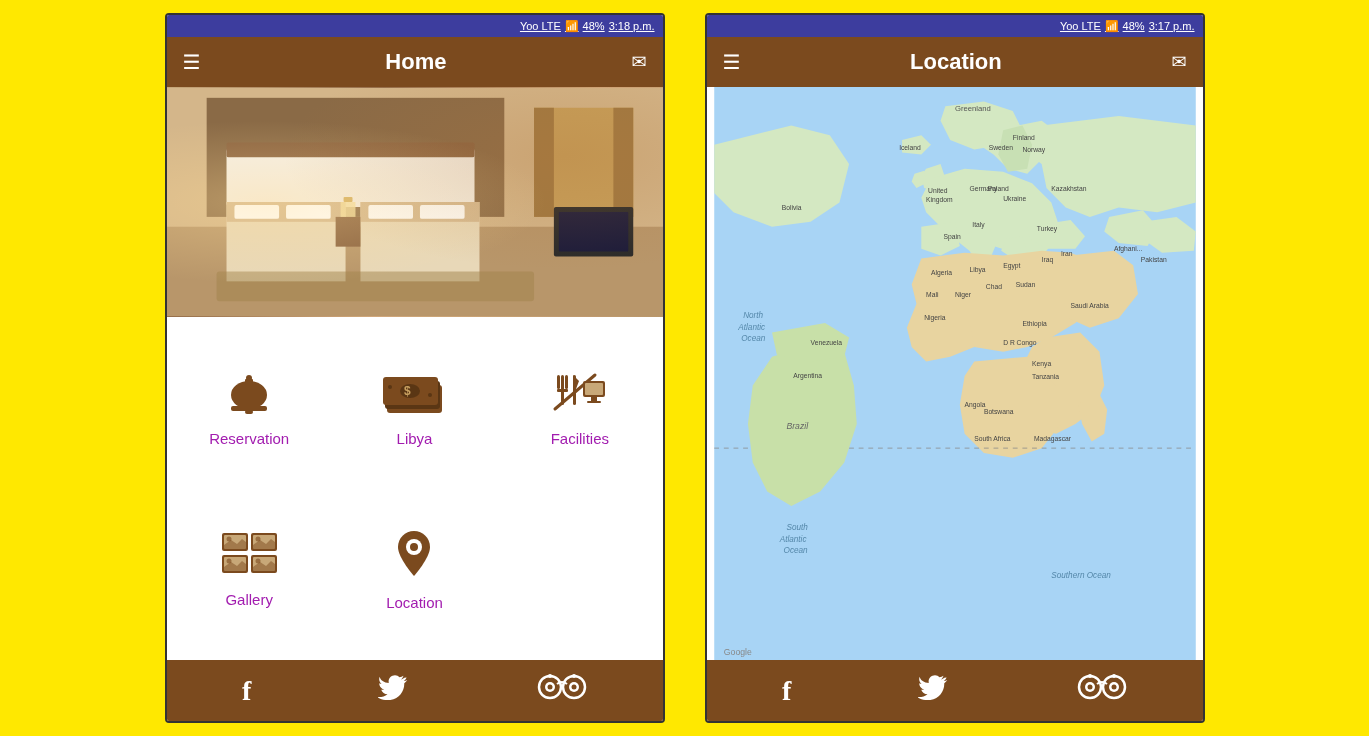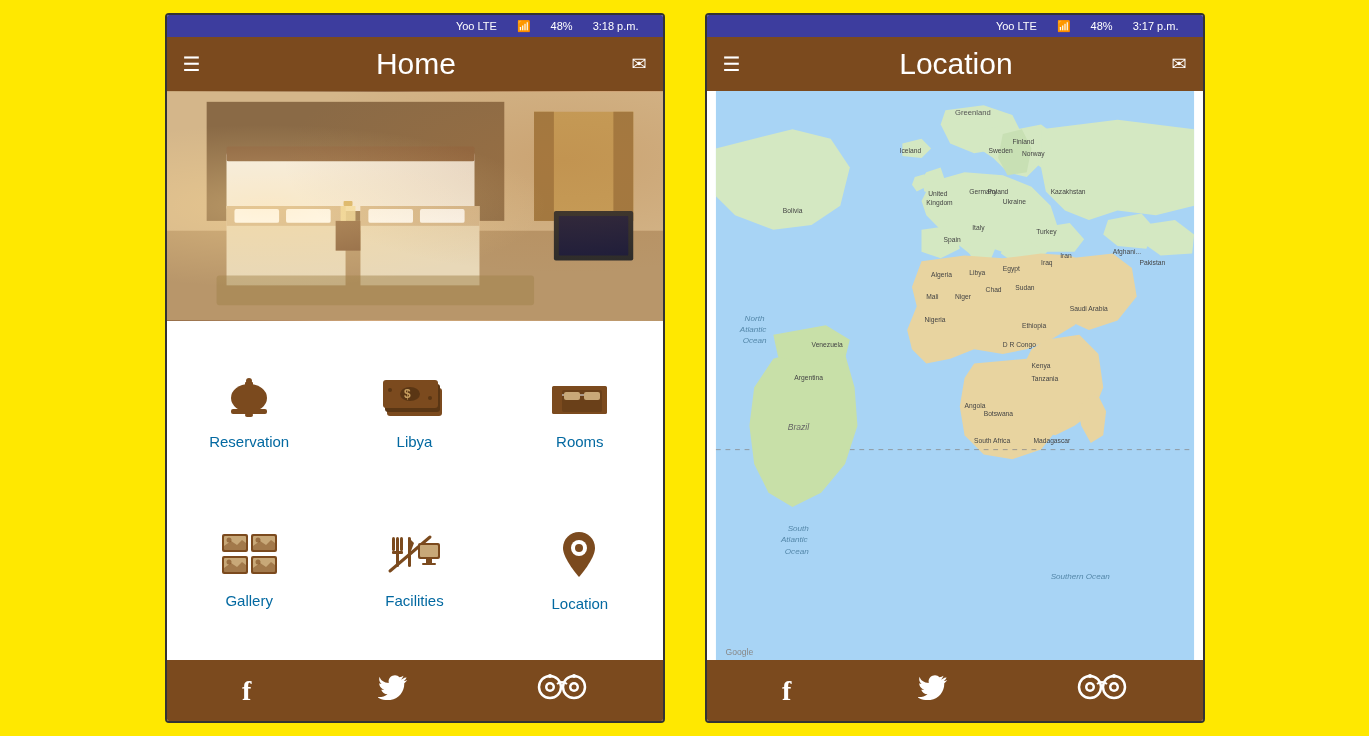--- a/index.html
+++ b/index.html
@@ -22,40 +22,41 @@
       overflow: hidden;
       display: flex;
       flex-direction: column;
       background: white;
     }
     
     .status-bar {
       background: #3D3D9E;
       color: white;
       font-size: 11px;
-      padding: 4px 24px;
+      padding: 4px 8px;
       display: flex;
       justify-content: flex-end;
       align-items: center;
-      gap: 20px;
+      gap: 4px;
       min-height: 22px;
+      text-decoration: underline;
     }
     
     .nav-bar {
       background: #7B4A1E;
       color: white;
       display: flex;
       align-items: center;
       justify-content: space-between;
       padding: 10px 16px;
       min-height: 50px;
     }
     .nav-bar .title {
-      font-size: 30px;
-      font-weight: normal;
+      font-size: 22px;
+      font-weight: bold;
       color: white;
     }
     .hamburger-icon {
       font-size: 20px;
       color: white;
       cursor: pointer;
     }
     .mail-icon {
       font-size: 18px;
       color: white;
@@ -98,21 +99,21 @@
       cursor: pointer;
     }
     .menu-item .icon-wrap {
       font-size: 46px;
       color: #7B4A1E;
       margin-bottom: 6px;
       line-height: 1;
     }
     .menu-item .label {
       font-size: 15px;
-      color: #0369a1;
+      color: #a21caf;
       text-align: left;
     }
     
     .social-bar {
       background: #7B4A1E;
       display: flex;
       align-items: center;
       justify-content: space-around;
       padding: 12px;
       min-height: 58px;
@@ -222,38 +223,42 @@
 
           <text x="22" y="28" font-size="12" fill="#c8a060" font-weight="bold">$</text>
 
           <circle cx="8" cy="20" r="2" fill="#5a3614"></circle>
           <circle cx="48" cy="28" r="2" fill="#5a3614"></circle>
         </svg>
       </div>
       <span class="label">Libya</span>
     </div>
 
+
     <div class="menu-item">
       <div class="icon-wrap">
         <svg width="65" height="50" viewBox="0 0 65 50" fill="none" xmlns="http://www.w3.org/2000/svg">
 
-          <rect x="5" y="26" width="55" height="18" rx="2" fill="#7B4A1E"></rect>
-
-          <rect x="5" y="16" width="10" height="28" rx="2" fill="#7B4A1E"></rect>
-          <rect x="50" y="16" width="10" height="28" rx="2" fill="#7B4A1E"></rect>
-
-          <rect x="5" y="16" width="55" height="8" rx="3" fill="#7B4A1E"></rect>
-
-          <rect x="15" y="20" width="40" height="22" rx="2" fill="#5a3614" opacity="0.5"></rect>
-
-          <rect x="17" y="22" width="16" height="8" rx="2" fill="#c8a878"></rect>
-          <rect x="37" y="22" width="16" height="8" rx="2" fill="#c8a878"></rect>
+          <rect x="14" y="8" width="3" height="30" rx="1.5" fill="#7B4A1E"></rect>
+          <rect x="10" y="8" width="3" height="14" rx="1.5" fill="#7B4A1E"></rect>
+          <rect x="18" y="8" width="3" height="14" rx="1.5" fill="#7B4A1E"></rect>
+          <rect x="10" y="22" width="11" height="3" rx="1" fill="#7B4A1E"></rect>
+
+          <rect x="26" y="8" width="3" height="30" rx="1.5" fill="#7B4A1E"></rect>
+          <path d="M26 8 L32 14 L29 22 L26 22 Z" fill="#7B4A1E"></path>
+
+          <line x1="8" y1="42" x2="48" y2="8" stroke="#7B4A1E" stroke-width="3" stroke-linecap="round"></line>
+
+          <rect x="36" y="14" width="22" height="16" rx="2" fill="#7B4A1E"></rect>
+          <rect x="38" y="16" width="18" height="12" rx="1" fill="#c8a878"></rect>
+          <rect x="44" y="30" width="6" height="4" fill="#7B4A1E"></rect>
+          <rect x="40" y="34" width="14" height="2" rx="1" fill="#7B4A1E"></rect>
         </svg>
       </div>
-      <span class="label">Rooms</span>
+      <span class="label">Facilities</span>
     </div>
 
     <div class="menu-item">
       <div class="icon-wrap">
         <svg width="65" height="50" viewBox="0 0 65 50" fill="none" xmlns="http://www.w3.org/2000/svg">
 
           <rect x="5" y="5" width="26" height="18" rx="2" fill="#7B4A1E"></rect>
           <rect x="7" y="7" width="22" height="14" rx="1" fill="#c8a878"></rect>
           <path d="M7 17 L14 12 L20 16 L25 11 L29 14 L29 21 L7 21Z" fill="#7B4A1E" opacity="0.5"></path>
           <circle cx="12" cy="11" r="2.5" fill="#7B4A1E" opacity="0.6"></circle>
@@ -268,43 +273,20 @@
           <path d="M7 39 L14 34 L20 38 L25 33 L29 36 L29 43 L7 43Z" fill="#7B4A1E" opacity="0.5"></path>
           <circle cx="12" cy="33" r="2.5" fill="#7B4A1E" opacity="0.6"></circle>
 
           <rect x="34" y="27" width="26" height="18" rx="2" fill="#7B4A1E"></rect>
           <rect x="36" y="29" width="22" height="14" rx="1" fill="#c8a878"></rect>
           <path d="M36 39 L43 34 L49 38 L54 33 L58 36 L58 43 L36 43Z" fill="#7B4A1E" opacity="0.5"></path>
           <circle cx="41" cy="33" r="2.5" fill="#7B4A1E" opacity="0.6"></circle>
         </svg>
       </div>
       <span class="label">Gallery</span>
-    </div>
-
-    <div class="menu-item">
-      <div class="icon-wrap">
-        <svg width="65" height="50" viewBox="0 0 65 50" fill="none" xmlns="http://www.w3.org/2000/svg">
-
-          <rect x="14" y="8" width="3" height="30" rx="1.5" fill="#7B4A1E"></rect>
-          <rect x="10" y="8" width="3" height="14" rx="1.5" fill="#7B4A1E"></rect>
-          <rect x="18" y="8" width="3" height="14" rx="1.5" fill="#7B4A1E"></rect>
-          <rect x="10" y="22" width="11" height="3" rx="1" fill="#7B4A1E"></rect>
-
-          <rect x="26" y="8" width="3" height="30" rx="1.5" fill="#7B4A1E"></rect>
-          <path d="M26 8 L32 14 L29 22 L26 22 Z" fill="#7B4A1E"></path>
-
-          <line x1="8" y1="42" x2="48" y2="8" stroke="#7B4A1E" stroke-width="3" stroke-linecap="round"></line>
-
-          <rect x="36" y="14" width="22" height="16" rx="2" fill="#7B4A1E"></rect>
-          <rect x="38" y="16" width="18" height="12" rx="1" fill="#c8a878"></rect>
-          <rect x="44" y="30" width="6" height="4" fill="#7B4A1E"></rect>
-          <rect x="40" y="34" width="14" height="2" rx="1" fill="#7B4A1E"></rect>
-        </svg>
-      </div>
-      <span class="label">Facilities</span>
     </div>
 
     <div class="menu-item">
       <div class="icon-wrap">
         <svg width="55" height="55" viewBox="0 0 55 55" fill="none" xmlns="http://www.w3.org/2000/svg">
 
           <path d="M27 5 C18 5 11 12 11 21 C11 32 27 50 27 50 C27 50 43 32 43 21 C43 12 36 5 27 5Z" fill="#7B4A1E"></path>
           <circle cx="27" cy="21" r="8" fill="white"></circle>
           <circle cx="27" cy="21" r="4" fill="#7B4A1E"></circle>
         </svg>

